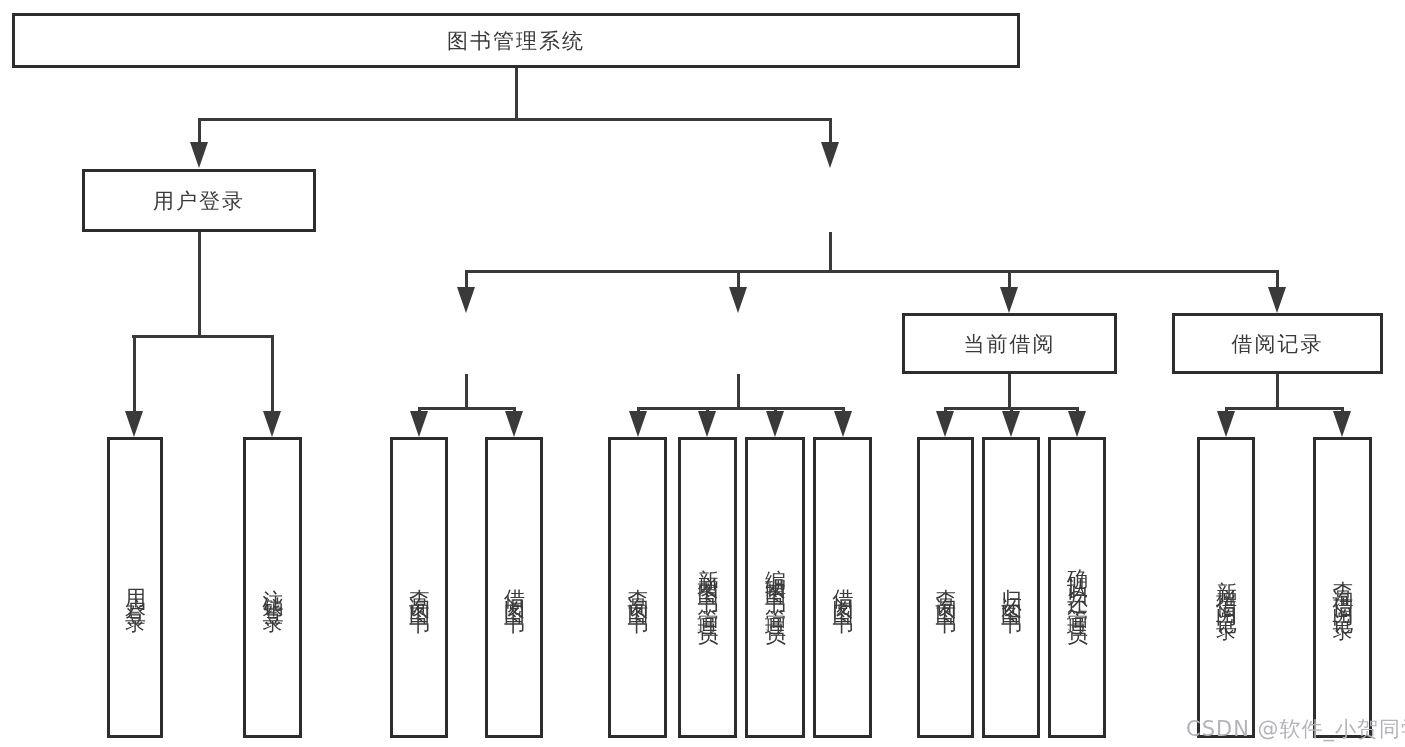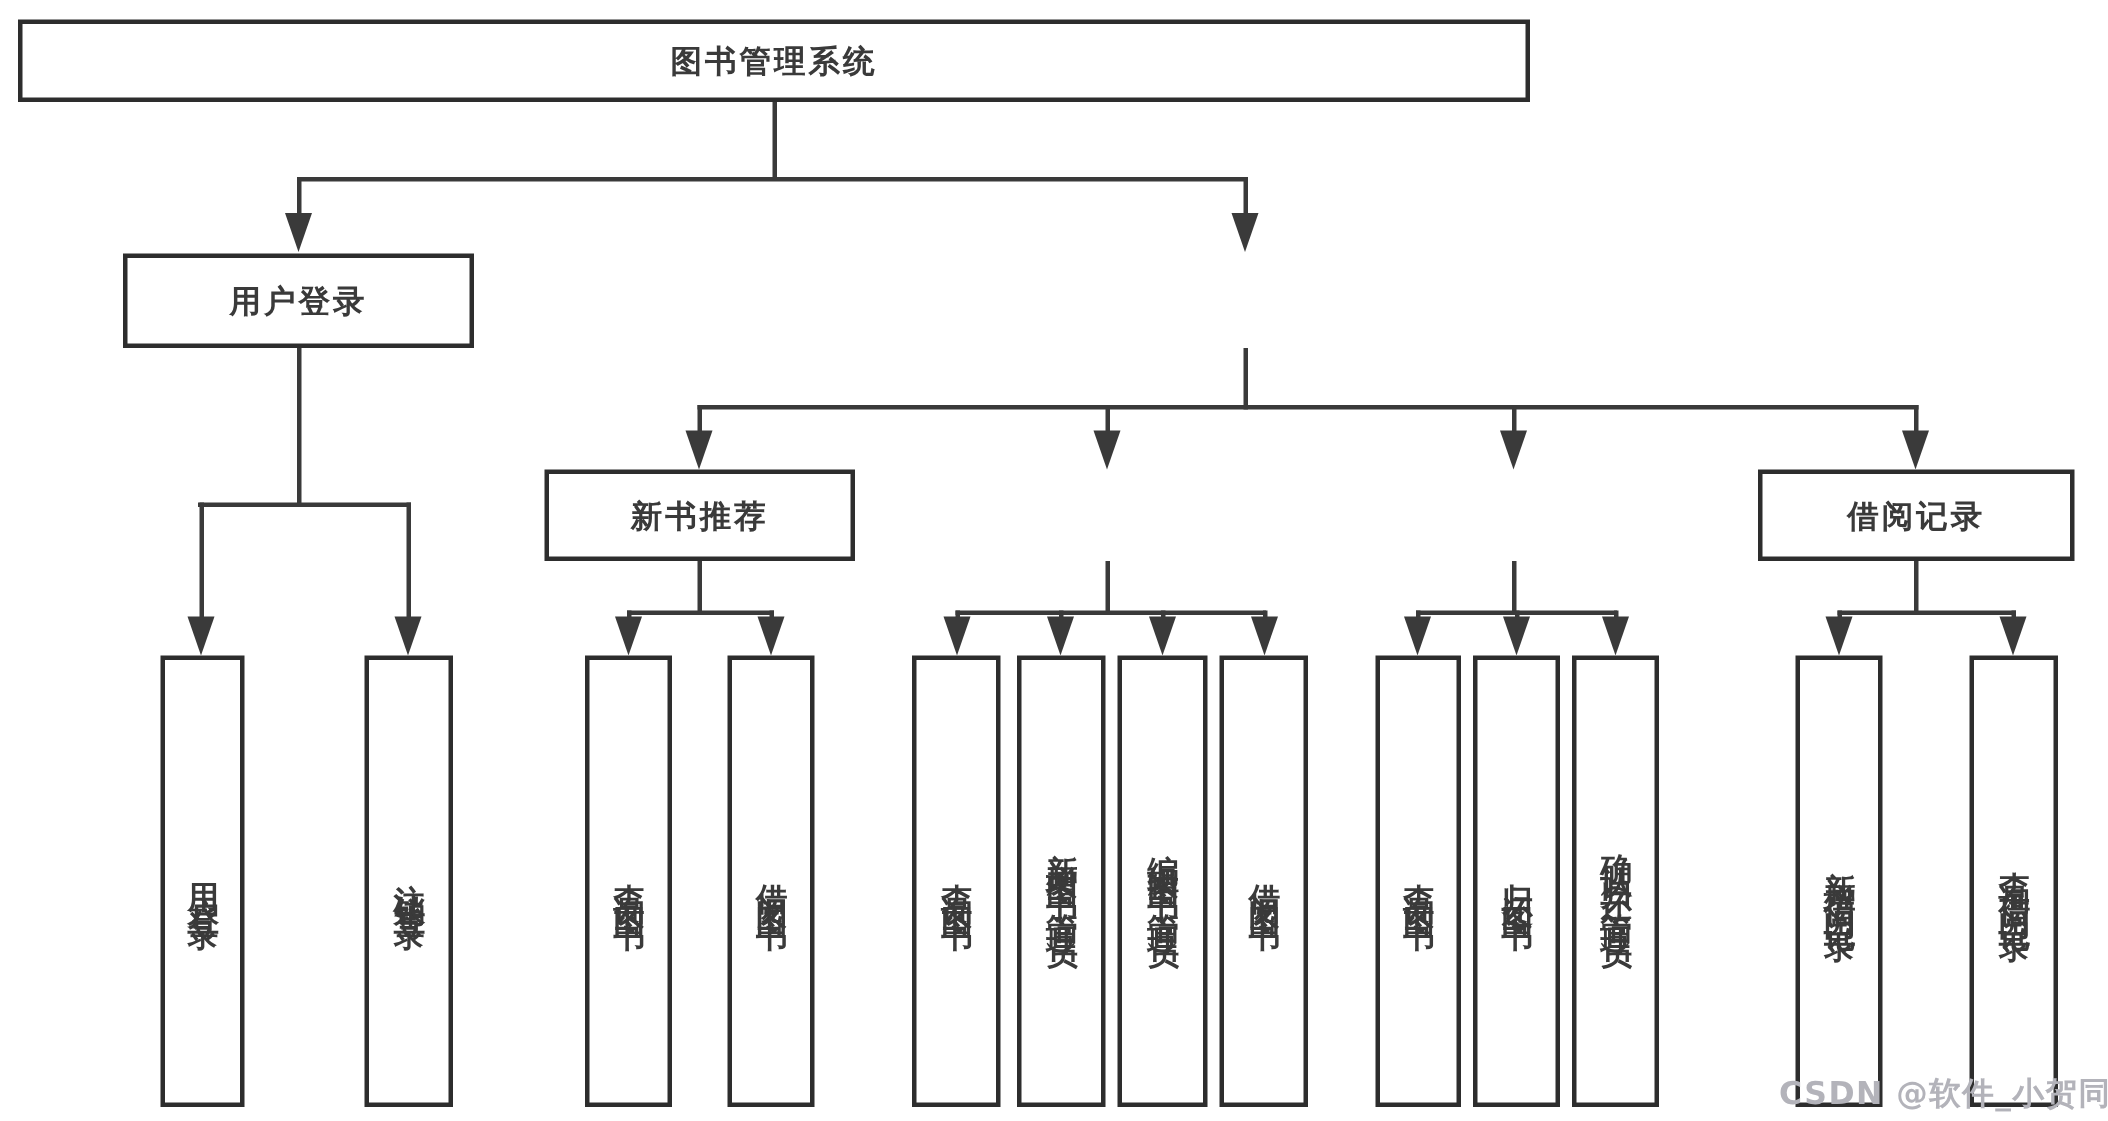--- a/index.html
+++ b/index.html
@@ -2,21 +2,20 @@
 <html><head>
 <meta charset="utf-8">
 <style>
   html,body{margin:0;padding:0;background:#ffffff;}
   #canvas{
     position:relative;
     width:1405px;height:747px;
     background:#ffffff;
     font-family:"DejaVu Sans","Liberation Sans",sans-serif;
     overflow:hidden;
-    font-weight:bold;
   }
   .box{
     position:absolute;
     box-sizing:border-box;
     border:3px solid #2d2d2d;
     background:#ffffff;
     display:flex;
     align-items:center;
     justify-content:center;
     color:#3a3a3a;
@@ -90,22 +89,22 @@
   <div class="line" style="left:465px;top:270px;width:814px;height:3px"></div>
   <div class="line" style="left:465px;top:270px;width:3px;height:18px"></div>
   <div class="ahead" style="left:457px;top:287px"></div>
   <div class="line" style="left:737px;top:270px;width:3px;height:18px"></div>
   <div class="ahead" style="left:729px;top:287px"></div>
   <div class="line" style="left:1008px;top:270px;width:3px;height:18px"></div>
   <div class="ahead" style="left:1000px;top:287px"></div>
   <div class="line" style="left:1276px;top:270px;width:3px;height:18px"></div>
   <div class="ahead" style="left:1268px;top:287px"></div>
 
-  <div class="box" style="left:363px;top:313px;width:207px;height:61px">
-    <span>新书推荐</span>
+  <div class="box" style="left:902px;top:313px;width:215px;height:61px">
+    <span>当前借阅</span>
   </div>
   <div class="box" style="left:1172px;top:313px;width:211px;height:61px">
     <span>借阅记录</span>
   </div>
 
   <div class="line" style="left:465px;top:374px;width:3px;height:36px"></div>
   <div class="line" style="left:418px;top:407px;width:98px;height:3px"></div>
   <div class="line" style="left:418px;top:407px;width:3px;height:10px"></div>
   <div class="ahead" style="left:410px;top:411px"></div>
   <div class="line" style="left:513px;top:407px;width:3px;height:10px"></div>

